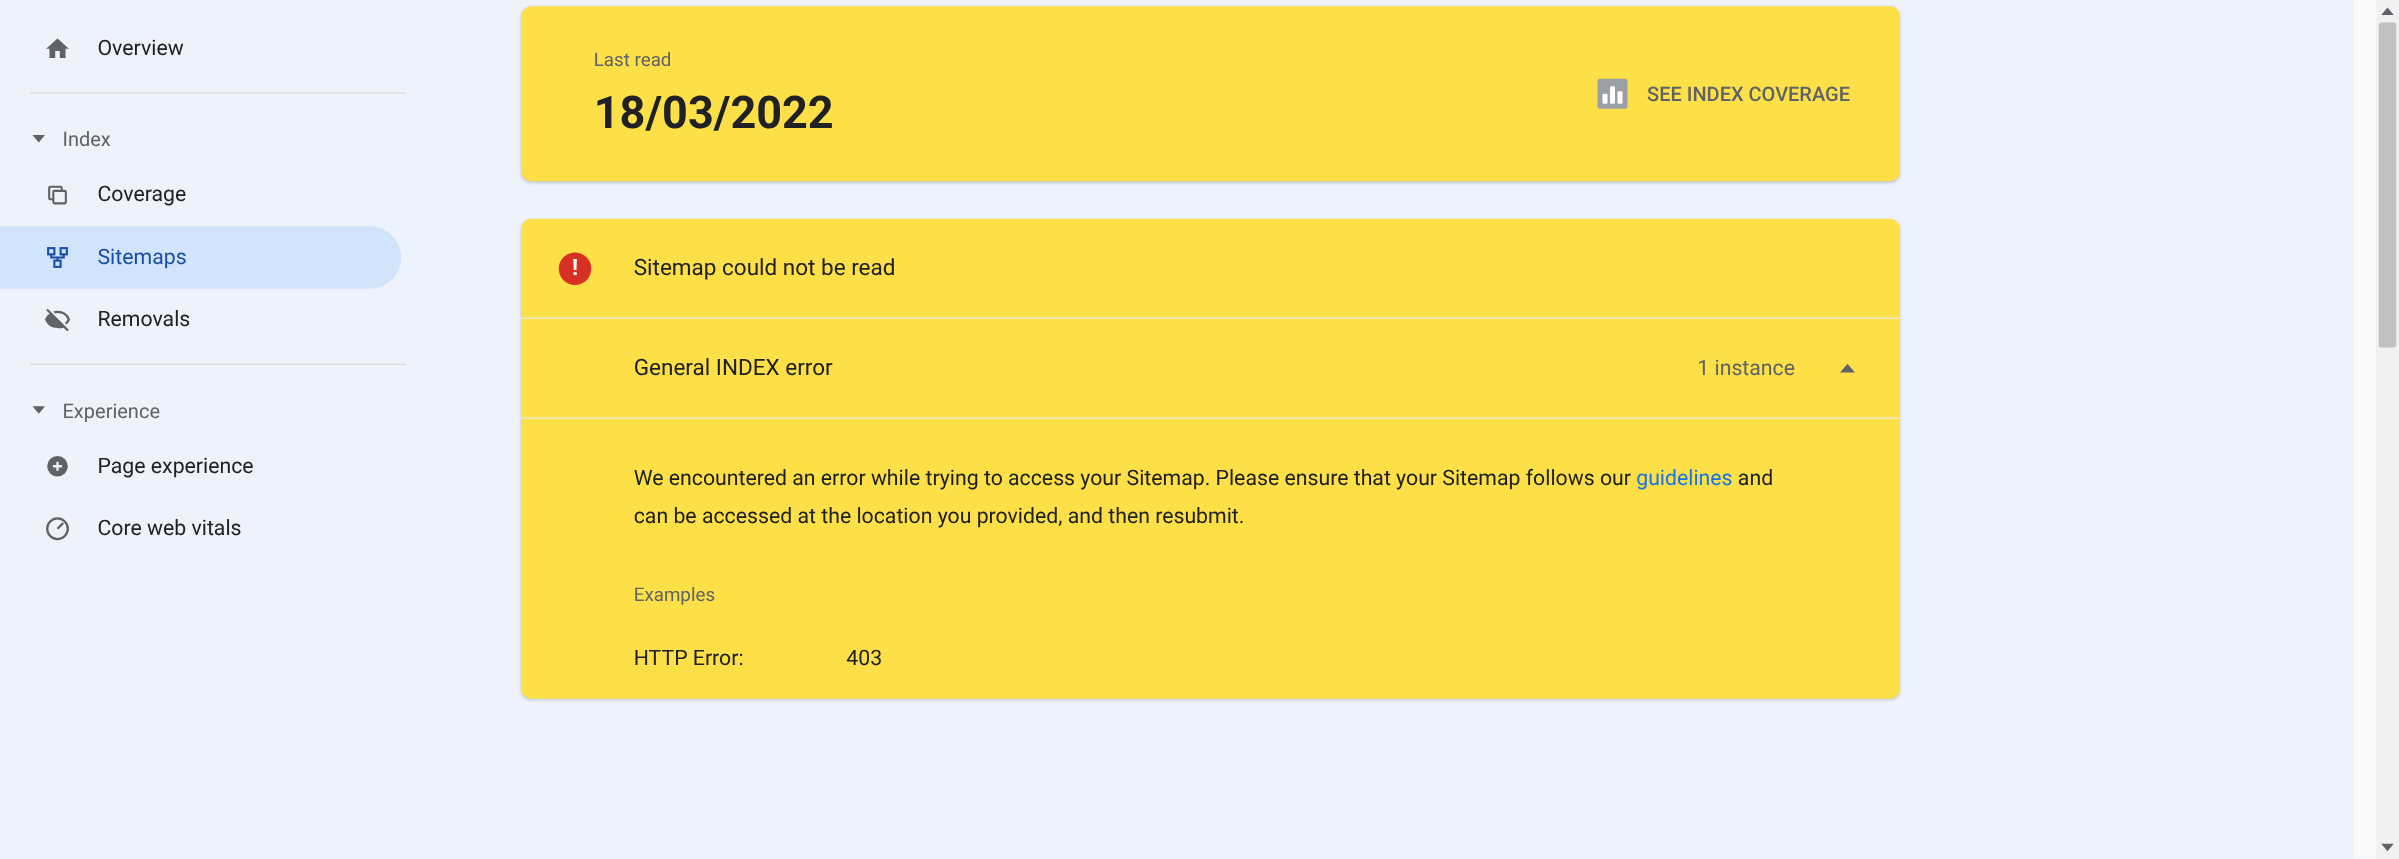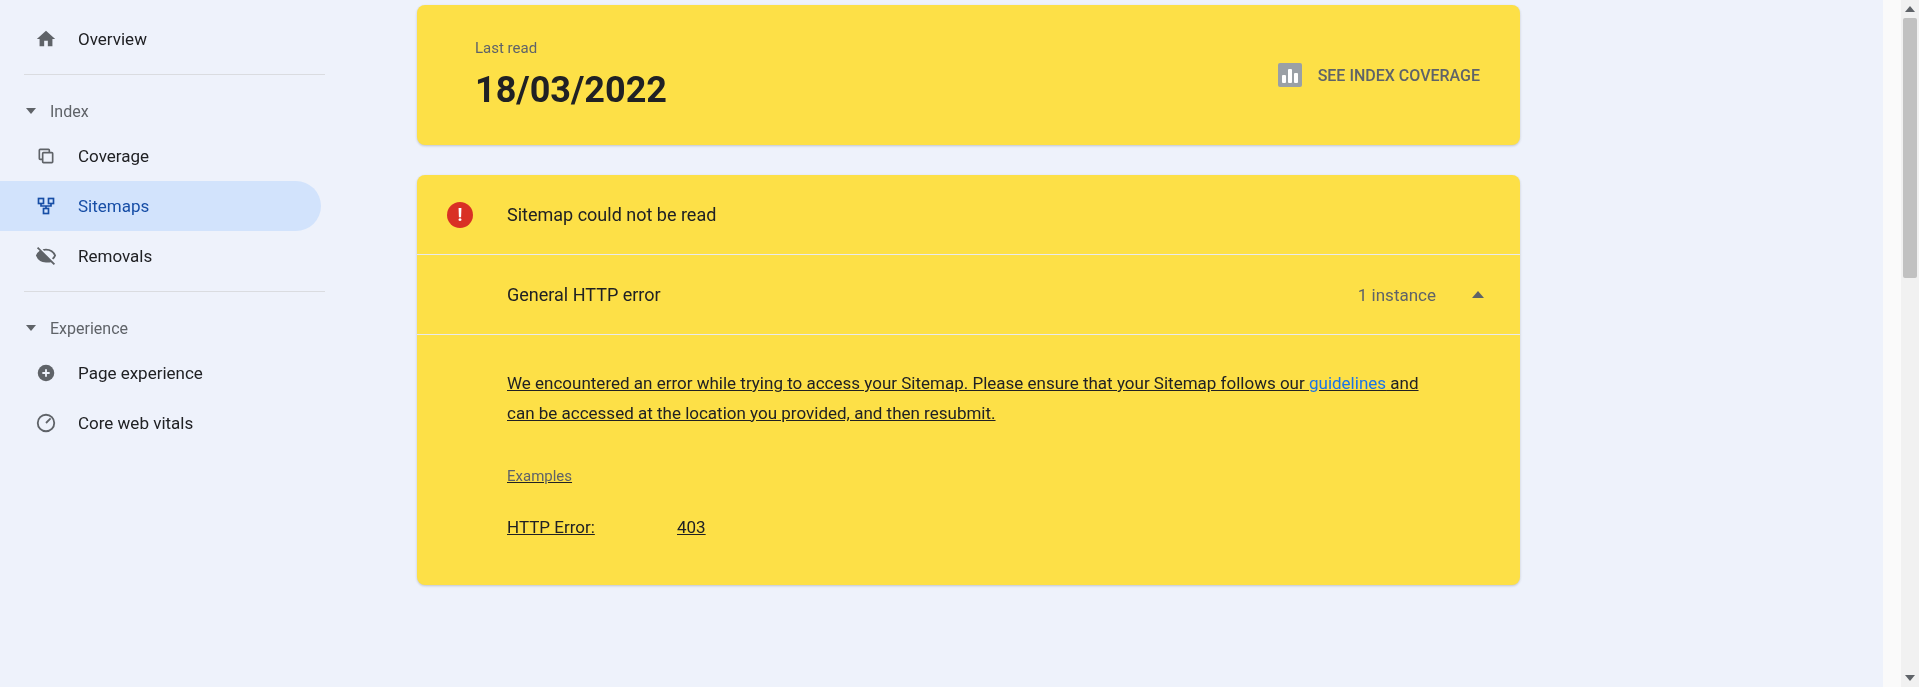--- a/index.html
+++ b/index.html
@@ -170,24 +170,23 @@
     font-size: 17px;
     color: #5f6368;
   }
   .chevron-up {
     width: 0; height: 0;
     border-left: 6px solid transparent;
     border-right: 6px solid transparent;
     border-bottom: 7px solid #5f6368;
   }
   .error-body {
-    padding: 34px 90px 42px 90px;
+    padding: 34px 90px 16px 90px;
     font-size: 17px;
     line-height: 1.75;
-    text-decoration: underline;
   }
   .error-body a { color: #1a73e8; text-decoration: none; }
   .examples-label {
     margin-top: 34px;
     font-size: 15px;
     color: #5f6368;
   }
   .example-row {
     display: flex;
     margin-top: 24px;
@@ -308,21 +307,21 @@
       <span>SEE INDEX COVERAGE</span>
     </div>
   </div>
 
   <div class="card error-card">
     <div class="error-header">
       <span class="error-icon">!</span>
       <span class="error-title">Sitemap could not be read</span>
     </div>
     <div class="expand-row">
-      <span class="expand-title">General HTTP error</span>
+      <span class="expand-title">General INDEX error</span>
       <span class="expand-count">1 instance</span>
       <span class="chevron-up"></span>
     </div>
     <div class="error-body">
       <div>
         <span>We encountered an error while trying to access your Sitemap. Please ensure that your Sitemap follows our </span><a href="#">guidelines</a><span> and can be accessed at the location you provided, and then resubmit.</span>
       </div>
       <div class="examples-label">Examples</div>
       <div class="example-row">
         <span class="example-key">HTTP Error:</span>

